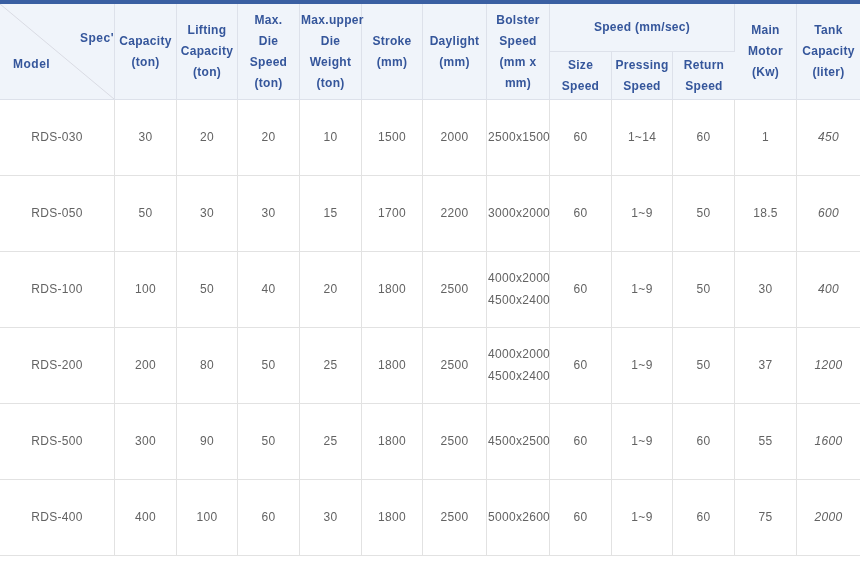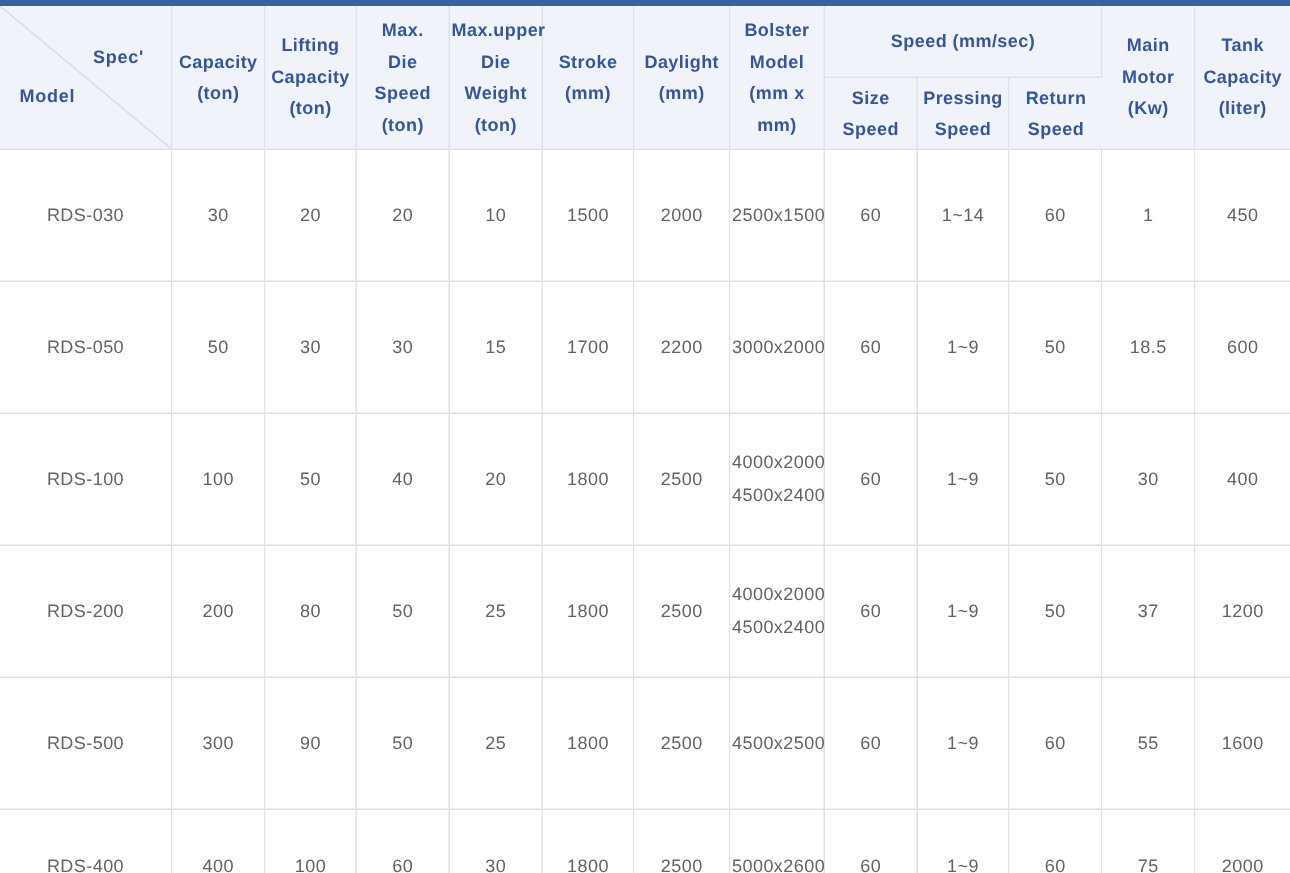--- a/index.html
+++ b/index.html
@@ -39,21 +39,21 @@
 
   th.corner-cell {
     position: relative;
     padding: 0;
   }
   th.corner-cell .diag-svg {
     position: absolute; left: 0; top: 0;
     width: 100%; height: 100%;
   }
   th.corner-cell .spec-label {
-    position: absolute; top: 24px; right: 18px;
+    position: absolute; top: 24px; right: 0;
     letter-spacing: 0.5px;
   }
   th.corner-cell .model-label {
     position: absolute; bottom: 24px; left: 13px;
     letter-spacing: 0.5px;
   }
 
   
   tbody td {
     background: #ffffff;
@@ -61,22 +61,22 @@
     font-size: 12px;
     text-align: center;
     vertical-align: middle;
     white-space: pre-line;
     line-height: 1.8;
     border-right: 1px solid #e2e2e2;
     border-bottom: 1px solid #e2e2e2;
     padding: 2px 1px;
     letter-spacing: 0.3px;
   }
-  tbody td:last-child { border-right: none; }
-  tbody tr { height: 88px; }
+  tbody td:last-child { border-right: none; font-style: italic; }
+  tbody tr { height: 76px; }
   tbody tr:last-child { height: 76px; }
 </style>
 </head>
 <body>
 
 <div class="top-bar"></div>
 
 <table class="spec-table">
   <colgroup>
     <col style="width:115px">
@@ -111,21 +111,21 @@
 Die Speed
 (ton)</th>
       <th rowspan="2">Max.upper
 Die Weight
 (ton)</th>
       <th rowspan="2">Stroke
 (mm)</th>
       <th rowspan="2">Daylight
 (mm)</th>
       <th rowspan="2">Bolster
-Model
+Speed
 (mm x mm)</th>
       <th colspan="3">Speed (mm/sec)</th>
       <th rowspan="2">Main
 Motor
 (Kw)</th>
       <th rowspan="2">Tank
 Capacity
 (liter)</th>
     </tr>
     <tr class="head-sub">

